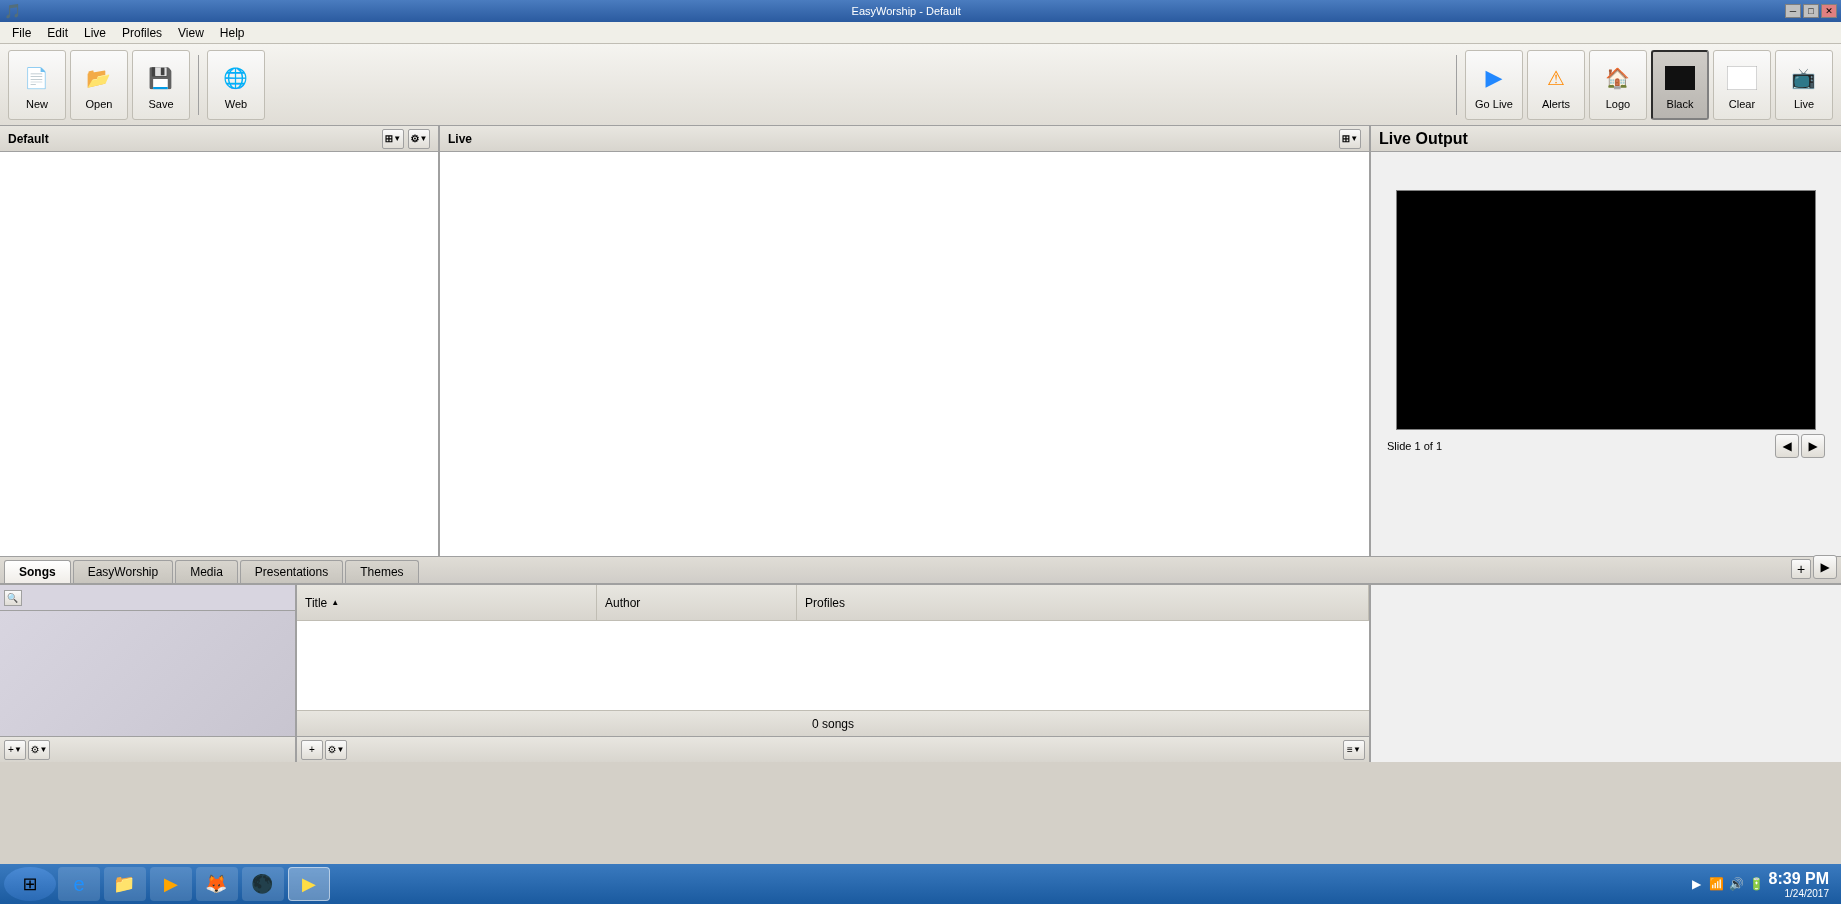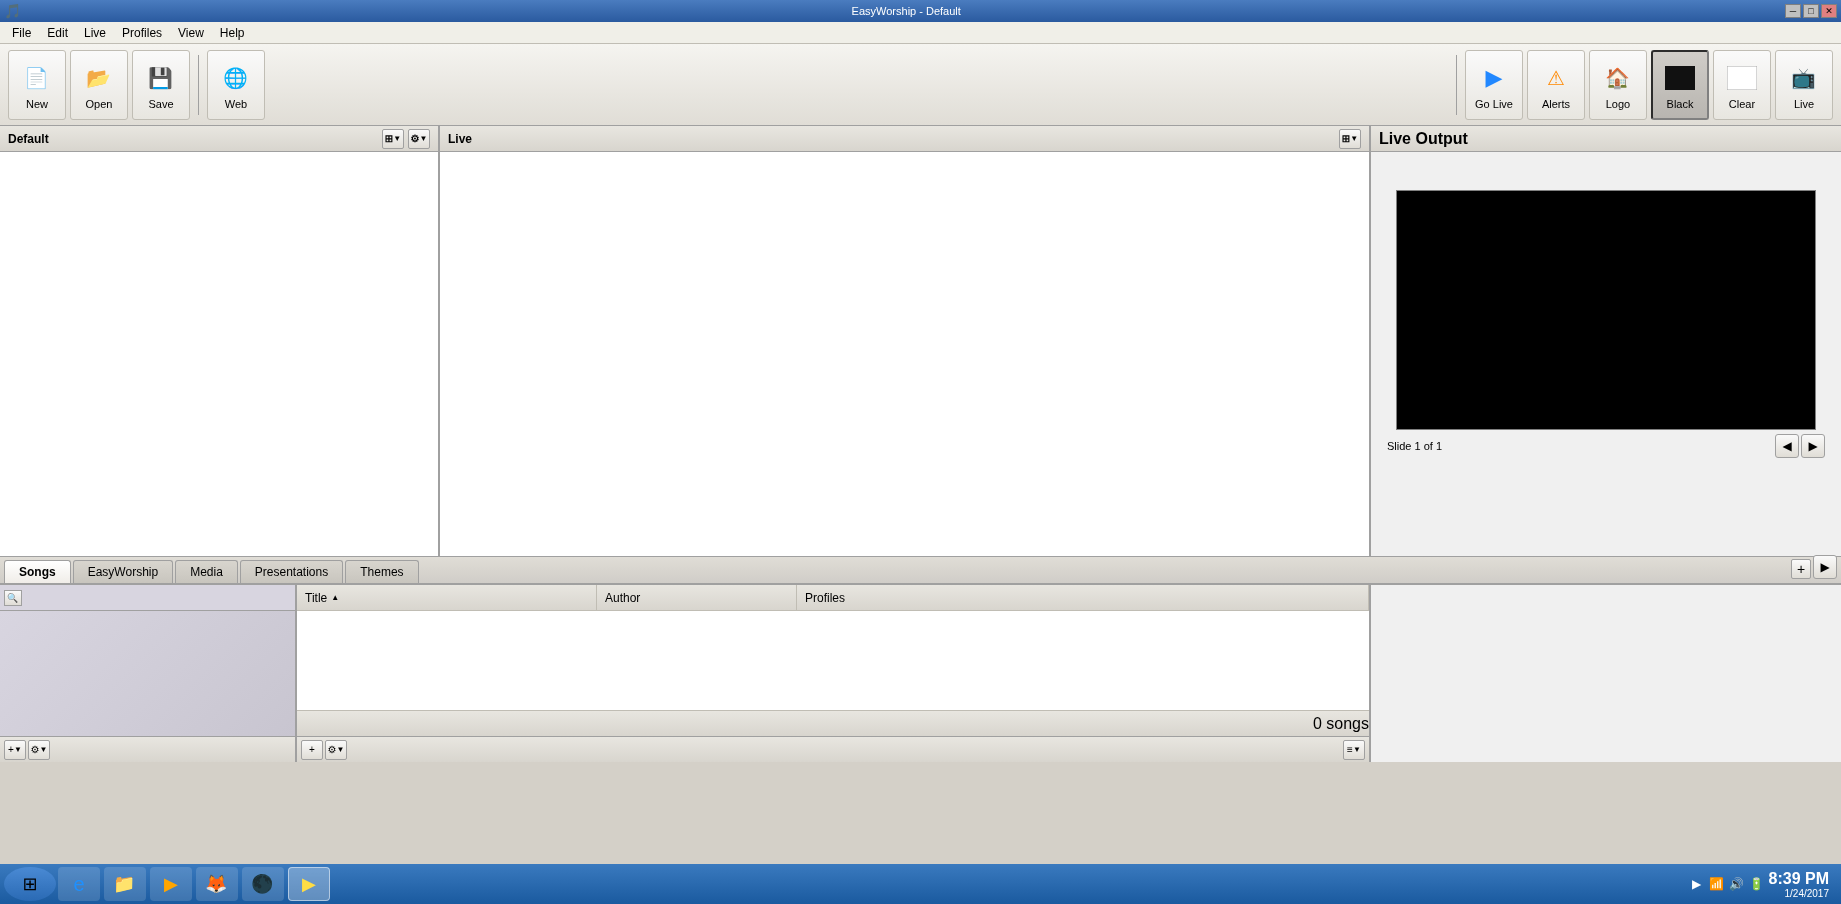--- a/index.html
+++ b/index.html
@@ -306,21 +306,21 @@
 
     
     #song-table-panel {
       flex: 1;
       display: flex;
       flex-direction: column;
       background: white;
       border-right: 2px solid #a0a0a0;
     }
     #song-table-header {
-      height: 26px;
+      height: 36px;
       background: linear-gradient(to bottom, #e8e6e0, #d8d5ce);
       border-bottom: 1px solid #c0bdb4;
       display: flex;
       align-items: flex-start;
       font-size: 12px;
     }
     .col-header {
       padding: 0 8px;
       height: 100%;
       display: flex;
@@ -334,22 +334,22 @@
     #song-table-content {
       flex: 1;
       background: white;
     }
     #song-count {
       height: 26px;
       background: linear-gradient(to bottom, #e8e6e0, #d8d5ce);
       border-top: 1px solid #c0bdb4;
       display: flex;
       align-items: center;
-      justify-content: flex-end;
-      font-size: 16px;
+      justify-content: center;
+      font-size: 12px;
     }
 
     
     #bottom-toolbar-left {
       height: 26px;
       background: linear-gradient(to bottom, #e8e6e0, #d8d5ce);
       border-top: 1px solid #a0a0a0;
       display: flex;
       align-items: center;
       padding: 0 4px;

